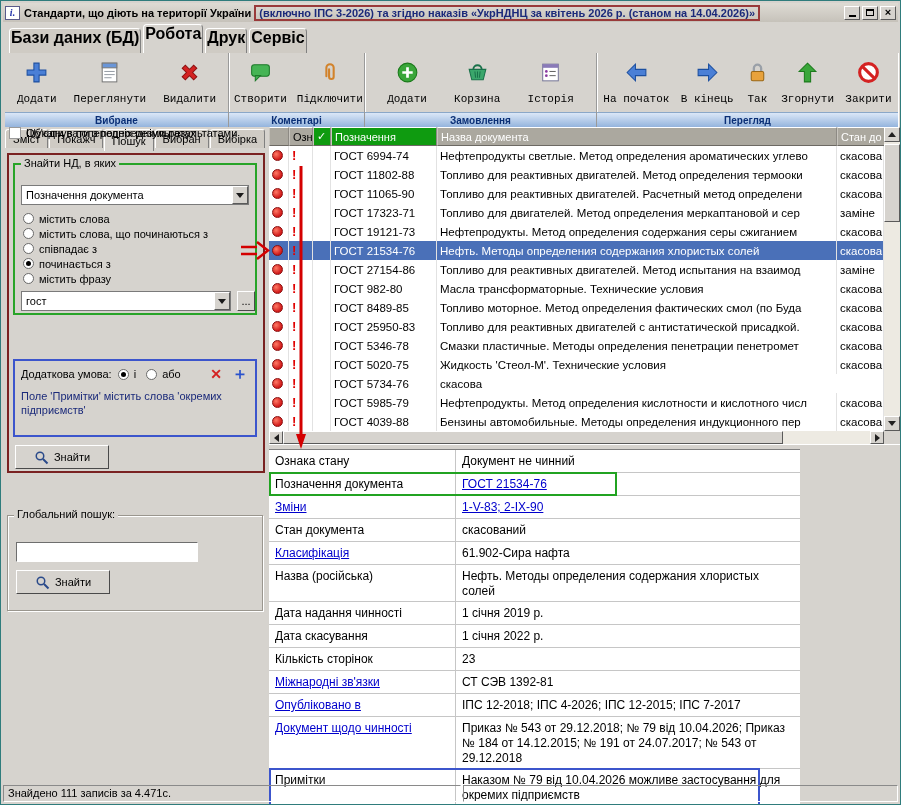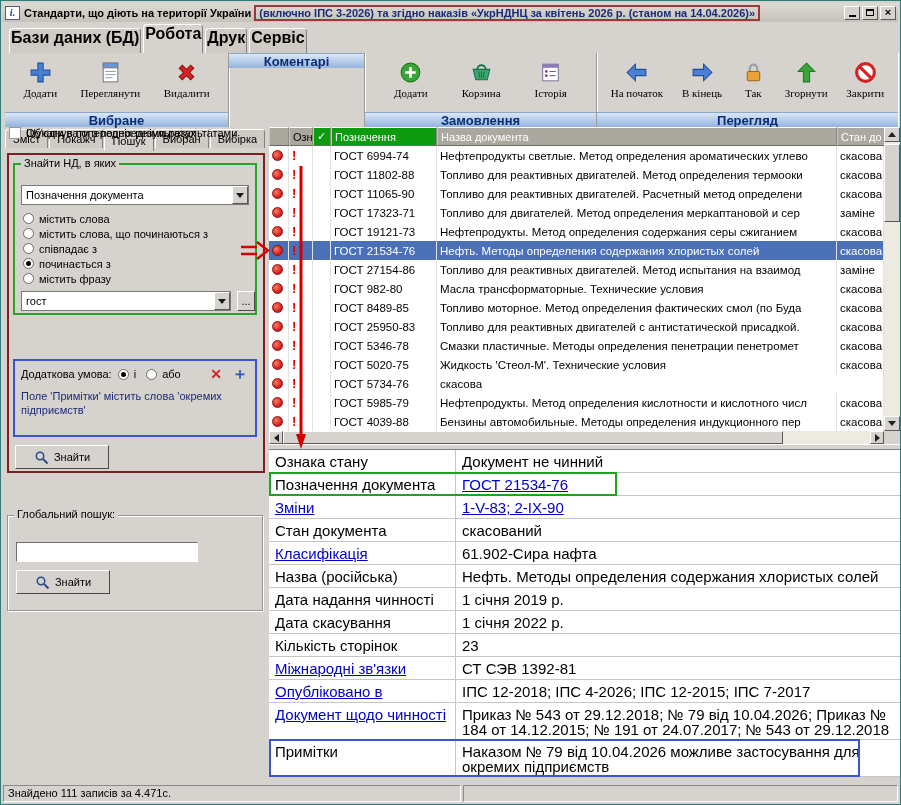--- a/index.html
+++ b/index.html
@@ -26,25 +26,25 @@
     gap:2px;padding-left:6px;}
   .mtab{height:25px;padding:0 1px;display:flex;align-items:flex-start;background:#cfcbc4;
     border:1px solid #808080;border-bottom:none;border-top-color:#fff;border-left-color:#fff;
     border-radius:4px 4px 0 0;font-size:16px;font-weight:bold;}
   .mtab.active{height:29px;background:#d6d3ce;}
 
   
   .toolbar{position:absolute;left:2px;top:52px;right:2px;height:74px;display:flex;padding-left:2px;}
   .tgroup{display:flex;flex-direction:column;border-right:1px solid #9a9a9a;box-shadow:1px 0 0 #fff;}
   .tg-buttons{flex:1;display:flex;justify-content:space-evenly;align-items:flex-start;padding-top:3px;}
-  .tg-label{height:15px;background:linear-gradient(#dbe7f7,#94b4dd);color:#0a2f76;font-size:13px;font-weight:bold;
+  .tg-label{height:15px;background:linear-gradient(#dbe7f7,#94b4dd);color:#0a2f76;font-size:10px;font-weight:bold;
     display:flex;align-items:center;justify-content:center;border-top:1px solid #8aa7c8;}
   .g1{width:224px}.g2{width:136px}.g3{width:232px}.g4{flex:1;border-right:none;}
-  .tbtn{display:flex;flex-direction:column;align-items:center;gap:2px;padding:3px 4px;font-size:11px;
-    background:transparent;border:1px solid transparent;font-family:Liberation Serif, serif;}
+  .tbtn{display:flex;flex-direction:column;align-items:center;gap:8px;padding:3px 4px;font-size:11px;
+    background:transparent;border:1px solid transparent;font-family:Liberation Mono, monospace;}
   .tbtn svg{width:25px;height:25px;}
 
   
   .sidebar{position:absolute;left:2px;top:126px;width:266px;height:660px;}
   .side-tabs{position:absolute;left:2px;top:2px;display:flex;gap:1px;align-items:flex-start;height:22px;}
   .stab{height:19px;padding:0 7px;font-size:11px;background:#cfcbc4;border:1px solid #808080;border-bottom:none;
     border-top-color:#fff;border-left-color:#fff;border-radius:3px 3px 0 0;display:flex;align-items:center;}
   .stab.active{background:#d6d3ce;height:22px;}
   .maroon-box{position:absolute;left:4px;top:26px;width:258px;height:320px;border:2px solid #7a2222;padding-left:33px;}
   .grpbox{position:absolute;}
@@ -111,21 +111,21 @@
     border:1px solid;border-color:#fff #5a5a5a #5a5a5a #fff;}
   .hthumb{position:absolute;top:0;left:14px;width:500px;height:13px;background:#d6d3ce;
     border:1px solid;border-color:#fff #5a5a5a #5a5a5a #fff;}
   .tri-up{width:0;height:0;border-left:4px solid transparent;border-right:4px solid transparent;border-bottom:5px solid #202020;}
   .tri-down{width:0;height:0;border-left:4px solid transparent;border-right:4px solid transparent;border-top:5px solid #202020;}
   .tri-left{width:0;height:0;border-top:4px solid transparent;border-bottom:4px solid transparent;border-right:5px solid #202020;}
   .tri-right{width:0;height:0;border-top:4px solid transparent;border-bottom:4px solid transparent;border-left:5px solid #202020;}
 
   
   .splitter{position:absolute;left:268px;top:443px;width:631px;height:5px;background:#d6d3ce;border-top:1px solid #fff;}
-  .details{position:absolute;left:268px;top:448px;width:631px;background:#fff;border-top:1px solid #808080;font-size:15px;}
+  .details{position:absolute;left:268px;top:448px;width:531px;background:#fff;border-top:1px solid #808080;font-size:12px;}
   .drow{display:flex;min-height:23px;border-bottom:1px solid #c6c6c6;position:relative;}
   .dlabel{width:187px;flex:none;border-right:1px solid #c6c6c6;padding:4px 6px 2px;line-height:15px;}
   .dvalue{flex:1;padding:4px 6px 2px;line-height:15px;}
   .link{color:#0000cc;text-decoration:underline;cursor:pointer;}
   .g-outline::after{content:"";position:absolute;left:0;top:-1px;width:344px;bottom:-1px;
     border:2px solid #21a321;pointer-events:none;}
   .b-outline::after{content:"";position:absolute;left:0;top:-1px;right:40px;bottom:-1px;
     border:2px solid #3c55cc;pointer-events:none;}
 
   
@@ -203,20 +203,35 @@
         <button class="tbtn">
           <svg viewBox="0 0 24 24">
               <path d="M5 8 8 5 12 9 16 5 19 8 15 12 19 16 16 19 12 15 8 19 5 16 9 12z" fill="#d42222" stroke="#8a1010"></path>
             </svg>
           <span>Видалити</span>
         </button>
       </div>
       <div class="tg-label">Вибране</div>
     </div>
     <div class="tgroup g2">
+      <div class="tg-buttons">
+        <button class="tbtn">
+          <svg viewBox="0 0 24 24">
+              <rect x="3.5" y="4.5" width="17" height="11" rx="2.5" fill="#46b455" stroke="#1d7a2a"></rect>
+              <polygon points="7,15 7,20 12,15" fill="#46b455" stroke="#1d7a2a"></polygon>
+            </svg>
+          <span>Створити</span>
+        </button>
+        <button class="tbtn">
+          <svg viewBox="0 0 24 24">
+              <path d="M9 15.5V7.5a3.5 3.5 0 0 1 7 0V16a2.2 2.2 0 0 1-4.4 0V9" fill="none" stroke="#d2822a" stroke-width="2" stroke-linecap="round"></path>
+            </svg>
+          <span>Підключити</span>
+        </button>
+      </div>
       <div class="tg-label">Коментарі</div>
     </div>
     <div class="tgroup g3">
       <div class="tg-buttons">
         <button class="tbtn">
           <svg viewBox="0 0 24 24">
               <circle cx="12" cy="12" r="9" fill="#3aa63a" stroke="#1b7a1b"></circle>
               <path d="M12 7v10M7 12h10" stroke="#fff" stroke-width="2.6"></path>
             </svg>
           <span>Додати</span>

